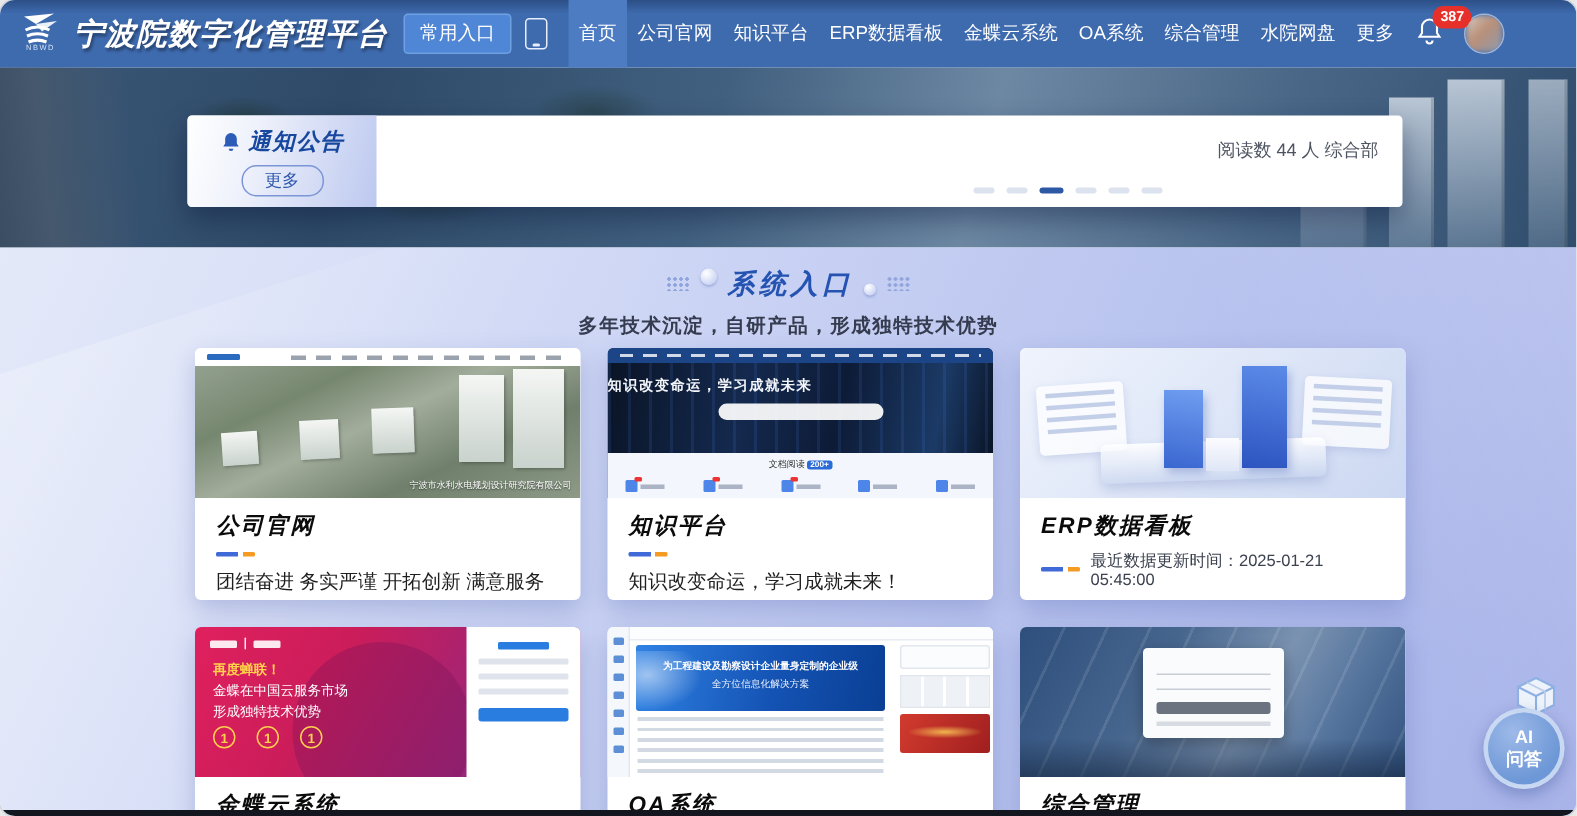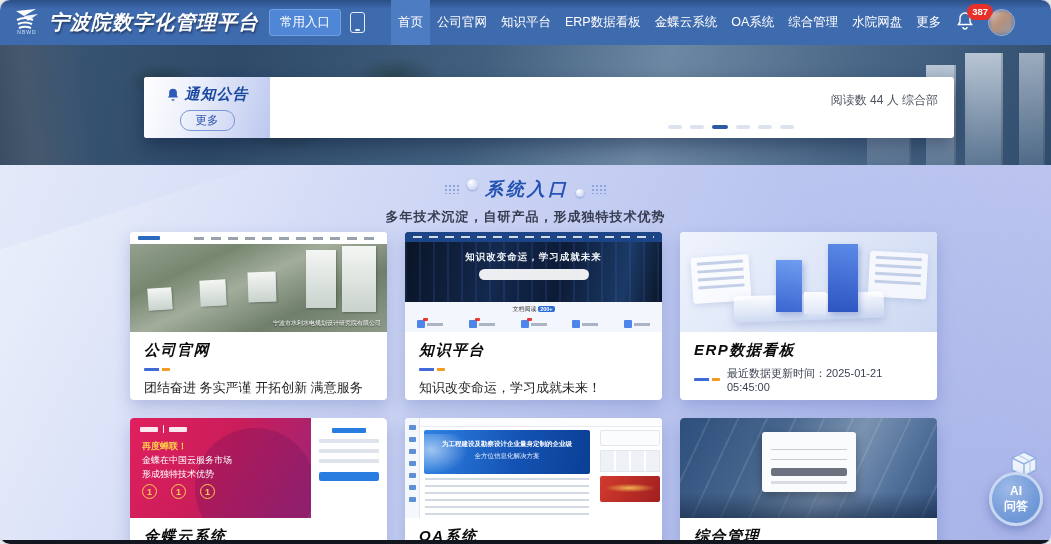--- a/index.html
+++ b/index.html
@@ -8,40 +8,40 @@
   .page { position:relative; width:1051px; height:544px; border-radius:10px; overflow:hidden; background:#fff; box-shadow:0 0 0 1px #cfd4dd; }
 
   
   .topbar { position:relative; height:45px; background:linear-gradient(180deg,#2c4f86 0%,#3e6aae 20%,#3e6aae 100%); display:flex; align-items:center; padding:0 6px 0 12px; white-space:nowrap; z-index:5; }
   .logo-mark { width:30px; height:30px; margin-right:7px; display:flex; flex-direction:column; align-items:center; flex:0 0 auto; }
   .logo-sub { font-size:5px; color:#cfe0f5; letter-spacing:1px; margin-top:-1px; }
   .brand { font-size:20px; font-weight:bold; font-style:italic; color:#fff; letter-spacing:1px; text-shadow:1px 2px 2px rgba(0,0,0,.4); margin-right:10px; }
   .quick-entry { background:#4f87d6; border:1px solid #6fa0e2; color:#fff; font-size:12.5px; padding:4px 10px; border-radius:3px; cursor:pointer; flex:0 0 auto; }
   .device-icon { width:15px; height:21px; border:1.5px solid #e8eefb; border-radius:3px; margin:0 10px 0 9px; position:relative; flex:0 0 auto; }
   .device-icon::after { content:""; position:absolute; bottom:1px; left:4px; right:4px; height:2px; background:#e8eefb; border-radius:1px; }
-  .mainnav { display:flex; align-items:stretch; height:45px; margin-left:16px; }
+  .mainnav { display:flex; align-items:stretch; height:45px; margin-left:4px; }
   .nav-item { display:flex; align-items:center; padding:0 7px; color:#fff; font-size:12.5px; cursor:pointer; }
   .nav-item.active { background:#4d7cc2; }
   .bell-wrap { position:relative; margin:0 14px 0 8px; flex:0 0 auto; }
   .badge { position:absolute; top:-7px; left:11px; background:#e8302a; color:#fff; font-size:9.5px; line-height:1; padding:3px 5px; border-radius:9px; font-weight:bold; }
   .avatar { width:27px; height:27px; border-radius:50%; overflow:hidden; flex:0 0 auto; border:1px solid rgba(255,255,255,.5); }
   .avatar-inner { width:100%; height:100%; background:linear-gradient(135deg,#d8cfc4 0%,#b98f77 45%,#8c9bb0 100%); filter:blur(2px); }
 
   
   .hero { position:relative; height:120px; background:linear-gradient(105deg,#3c5878 0%,#2e4a68 22%,#41607f 45%,#6d88a3 62%,#4a6787 80%,#2f4c6c 100%); overflow:hidden; }
   .hero .road { position:absolute; left:-40px; top:-20px; width:160px; height:180px; background:linear-gradient(75deg,#2b3c50 0%,#45586d 45%,transparent 75%); transform:rotate(8deg); }
   .hero .trees { position:absolute; left:90px; top:0; width:360px; height:120px; background:radial-gradient(ellipse 50px 24px at 20% 30%,rgba(30,52,40,.55),transparent 70%),radial-gradient(ellipse 70px 30px at 55% 70%,rgba(34,56,44,.5),transparent 70%),radial-gradient(ellipse 60px 26px at 85% 25%,rgba(30,50,42,.45),transparent 70%); }
   .hero .bldg { position:absolute; top:8px; background:linear-gradient(180deg,rgba(225,233,242,.75),rgba(160,180,200,.35)); box-shadow:inset -2px 0 0 rgba(0,0,0,.15); }
   .hero .b1 { right:48px; width:38px; height:112px; }
   .hero .b2 { right:95px; width:30px; height:100px; top:20px; }
   .hero .b3 { right:6px; width:26px; height:112px; opacity:.8; }
   .hero .b4 { right:140px; width:44px; height:60px; top:60px; opacity:.65; }
 
   
-  .notice-bar { position:absolute; left:144px; top:32px; width:810px; height:61px; background:#fff; border-radius:3px; box-shadow:0 8px 18px rgba(8,20,55,.4); display:flex; z-index:4; }
+  .notice-bar { position:absolute; left:125px; top:32px; width:810px; height:61px; background:#fff; border-radius:3px; box-shadow:0 8px 18px rgba(8,20,55,.4); display:flex; z-index:4; }
   .notice-left { width:126px; flex:0 0 auto; background:linear-gradient(105deg,#ffffff 0%,#eef1fb 35%,#bcc8ef 100%); border-radius:3px 0 0 3px; display:flex; flex-direction:column; align-items:center; justify-content:center; gap:6px; }
   .notice-left-title { display:flex; align-items:center; gap:5px; color:#17479e; font-size:15px; font-weight:bold; font-style:italic; letter-spacing:1px; }
   .more-pill { font-size:11.5px; color:#2f58ae; background:transparent; border:1px solid #7b95d6; border-radius:10px; padding:2px 15px; cursor:pointer; }
   .notice-main { flex:1; position:relative; padding:13px 16px 0 16px; }
   .notice-title { font-size:13.5px; font-weight:bold; color:#141414; }
   .notice-title .nd { margin-right:6px; font-weight:bold; }
   .notice-meta { position:absolute; right:16px; top:15px; font-size:12px; color:#4d5360; }
   .dashes { position:absolute; left:398px; bottom:9px; display:flex; gap:8px; align-items:center; }
   .dash { width:14px; height:4px; border-radius:2px; background:#dde2ef; cursor:pointer; }
   .dash.active { background:#2d59a4; width:16px; }
@@ -77,21 +77,21 @@
   .t-company .site-photo { position:absolute; top:12px; left:0; right:0; bottom:0; background:linear-gradient(155deg,#93a08f 0%,#76876f 25%,#a3ad9c 45%,#6f7f6b 70%,#8d9a88 100%); }
   .t-company .wb { position:absolute; background:linear-gradient(180deg,#f4f6f4,#c9d2cc); box-shadow:1px 1px 2px rgba(0,0,0,.25); }
   .t-company .caption { position:absolute; right:6px; bottom:4px; font-size:6px; color:#fff; text-shadow:0 1px 1px rgba(0,0,0,.6); }
 
   
   .t-knowledge { background:#0c1830; }
   .t-knowledge .k-top { height:10px; background:#1c4587; display:flex; align-items:center; padding:0 8px; }
   .t-knowledge .k-top .k-navdash { width:100%; height:2.5px; background:repeating-linear-gradient(90deg,rgba(255,255,255,.8) 0 9px,transparent 9px 16px); }
   .t-knowledge .k-hero { position:absolute; top:10px; left:0; right:0; height:60px; background:linear-gradient(100deg,#0a1426 0%,#14294e 35%,#0d1b36 60%,#1b3a66 85%,#0a1426 100%); }
   .t-knowledge .k-hero::before { content:""; position:absolute; inset:0; background:repeating-linear-gradient(90deg,rgba(80,140,255,.12) 0 2px,transparent 2px 14px); }
-  .t-knowledge .k-banner { position:absolute; top:9px; width:100%; text-align:center; font-size:9.5px; font-weight:bold; color:#f2f5fa; letter-spacing:1px; }
+  .t-knowledge .k-banner { position:absolute; top:9px; width:100%; text-align:left; font-size:9.5px; font-weight:bold; color:#f2f5fa; letter-spacing:1px; }
   .t-knowledge .k-search { position:absolute; top:27px; left:50%; transform:translateX(-50%); width:110px; height:11px; background:rgba(255,255,255,.92); border-radius:6px; }
   .t-knowledge .k-strip { position:absolute; top:70px; left:0; right:0; bottom:0; background:#f3f6fc; }
   .t-knowledge .k-strip-label { position:absolute; top:3px; width:100%; text-align:center; font-size:6px; color:#333; }
   .t-knowledge .k-strip-label b { background:#2a6bd8; color:#fff; border-radius:2px; padding:0 2px; font-size:5.5px; }
   .t-knowledge .k-icons { position:absolute; bottom:4px; left:12px; right:12px; display:flex; justify-content:space-between; }
   .t-knowledge .k-ic { width:26px; height:8px; display:flex; gap:2px; align-items:center; }
   .t-knowledge .k-ic i { width:8px; height:8px; background:#4d86e8; border-radius:1px; position:relative; }
   .t-knowledge .k-ic i.rb::after { content:""; position:absolute; top:-2px; right:-3px; width:5px; height:3px; background:#e33; border-radius:1px; }
   .t-knowledge .k-ic s { flex:1; height:3px; background:#aab4c5; text-decoration:none; }
 

